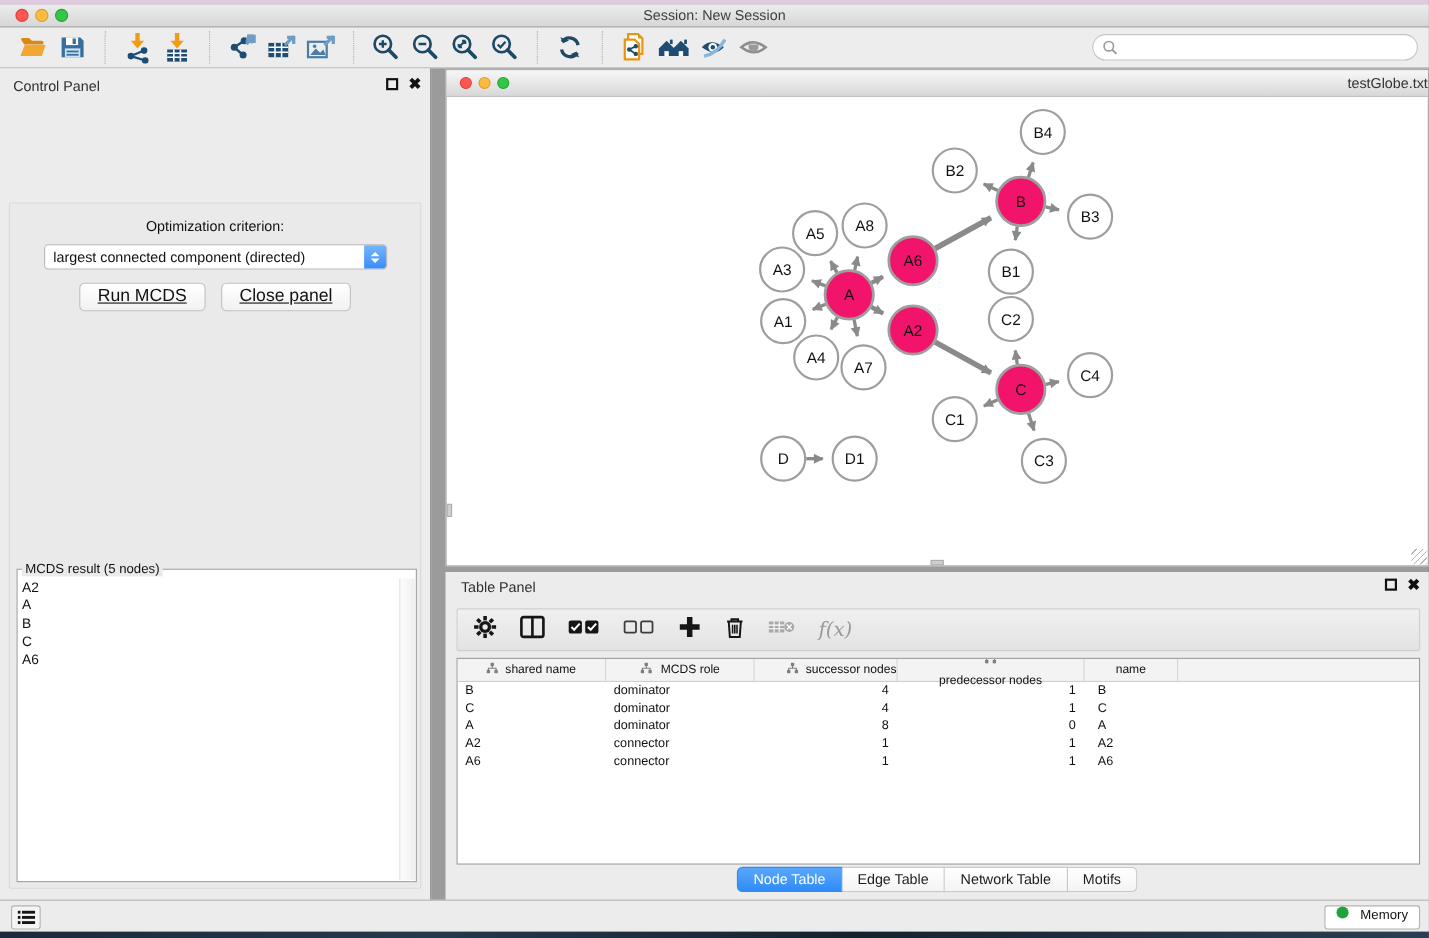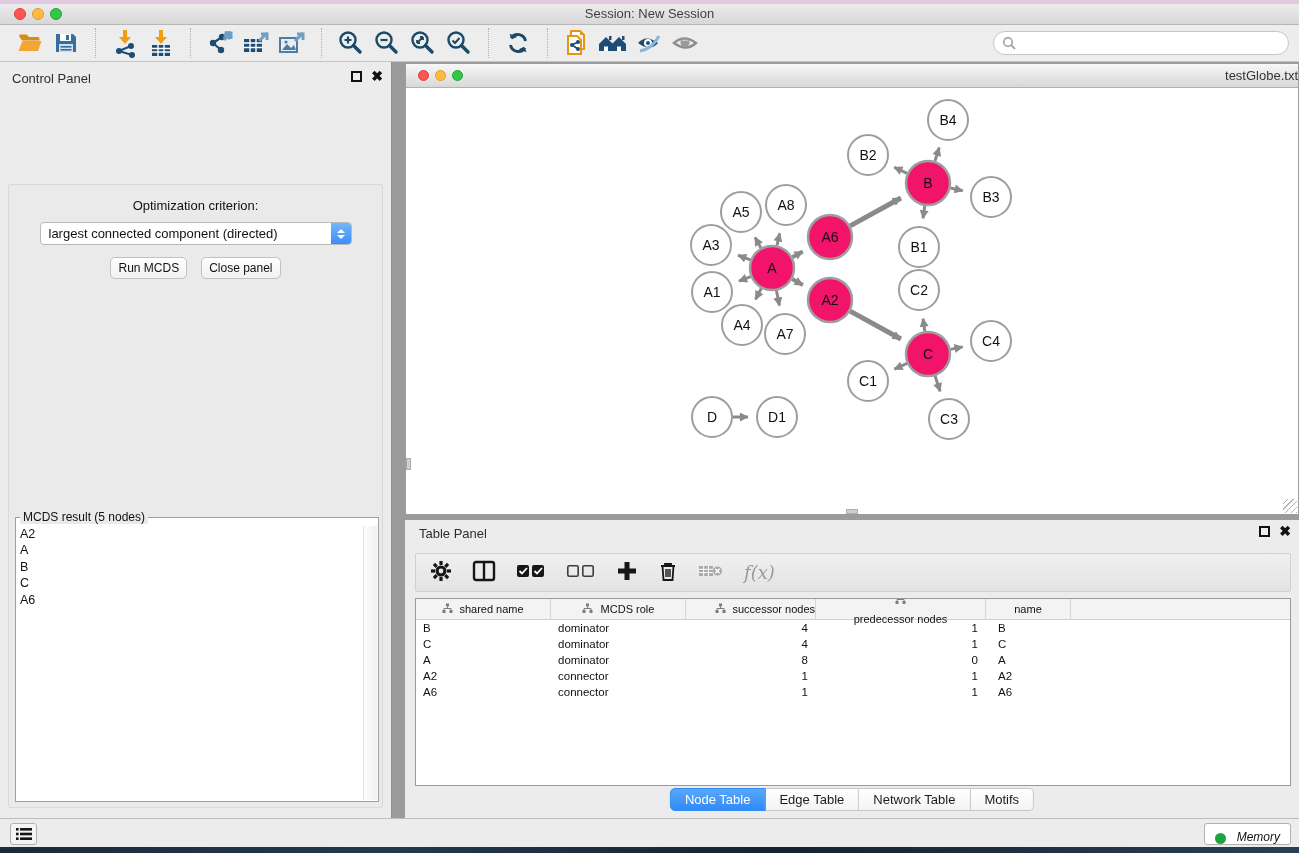--- a/index.html
+++ b/index.html
@@ -45,22 +45,22 @@
   .dropdown { position:relative; margin:9px auto 0; width:312px; height:23px; background:#fff;
     border:1px solid #b9b9b9; border-radius:4px; }
   .dropdown .dd-text { font-size:13px; color:#111; line-height:21px; padding-left:8px; }
   .dd-step { position:absolute; right:0; top:0; bottom:0; width:20px; border-radius:0 3px 3px 0;
     background:linear-gradient(#73b6fc,#3b8df8); display:flex; flex-direction:column;
     align-items:center; justify-content:center; gap:2px; }
   .chev { width:0; height:0; border-left:4px solid transparent; border-right:4px solid transparent; }
   .chev.up { border-bottom:4px solid #fff; }
   .chev.down { border-top:4px solid #fff; }
   .cp-buttons { display:flex; justify-content:center; gap:14px; margin-top:12px; }
-  .mac-btn { padding:3px 7px; font-size:12px; color:#111; background:linear-gradient(#ffffff,#f1f1f1);
-    border:1px solid #c2c2c2; border-radius:5px; }
+  .mac-btn { padding:3px 16px; font-size:16px; color:#111; background:linear-gradient(#ffffff,#f1f1f1);
+    border:1px solid #c2c2c2; border-radius:5px;text-decoration:underline; }
   .result-box { position:absolute; left:6px; right:3px; top:332px; bottom:5px;
     border:1px solid #9f9f9f; background:#fff; }
   .result-label { position:absolute; top:-8px; left:4px; background:#eaeaea; padding:0 3px;
     font-size:12px; color:#111; }
   .result-list { position:absolute; inset:8px 16px 2px 4px; font-size:12.5px; color:#111; line-height:16.4px; }
   .result-scroll { position:absolute; top:8px; right:1px; bottom:1px; width:14px;
     background:linear-gradient(to right,#fdfdfd,#efefef); border-left:1px solid #e2e2e2; }
 
   
   .net-frame { position:absolute; left:405px; top:63px; width:894px; height:452px;
@@ -91,22 +91,22 @@
   .tb-row { display:flex; height:16px; font-size:11.5px; color:#111; align-items:center; }
   .td { overflow:hidden; white-space:nowrap; }
   .tp-tabs { position:absolute; bottom:7px; left:50%; transform:translateX(-50%); display:flex; }
   .tp-tabs .seg { padding:3px 14px; font-size:13px; }
 
   
   .statusbar { position:absolute; left:0; top:818px; right:0; height:29px; background:#ececec; border-top:1px solid #bdbdbd; }
   .list-btn { position:absolute; left:10px; top:4px; width:27px; height:22px; background:#f4f4f4;
     border:1px solid #b2b2b2; border-radius:3px; display:flex; align-items:center; justify-content:center; }
   .memory-btn { position:absolute; right:8px; top:4px; height:22px; background:#fff;
-    border:1px solid #b2b2b2; border-radius:3px; display:flex; align-items:flex-end; gap:11px;
-    padding:0 10px; font-size:12px; color:#111;font-style:italic; }
+    border:1px solid #b2b2b2; border-radius:3px; display:flex; align-items:flex-start; gap:11px;
+    padding:0 10px; font-size:12px; color:#111; }
   .mem-dot { width:11px; height:11px; border-radius:50%; background:#1ea33c; }
   .bottom-strip { position:absolute; left:0; top:847px; right:0; height:6px;
     background:linear-gradient(90deg,#1b2a38,#24394c 30%,#16222e 60%,#2a3f53); }
 </style>
 </head>
 <body>
 
 <div class="screen">
 
   <div class="top-strip"></div>

